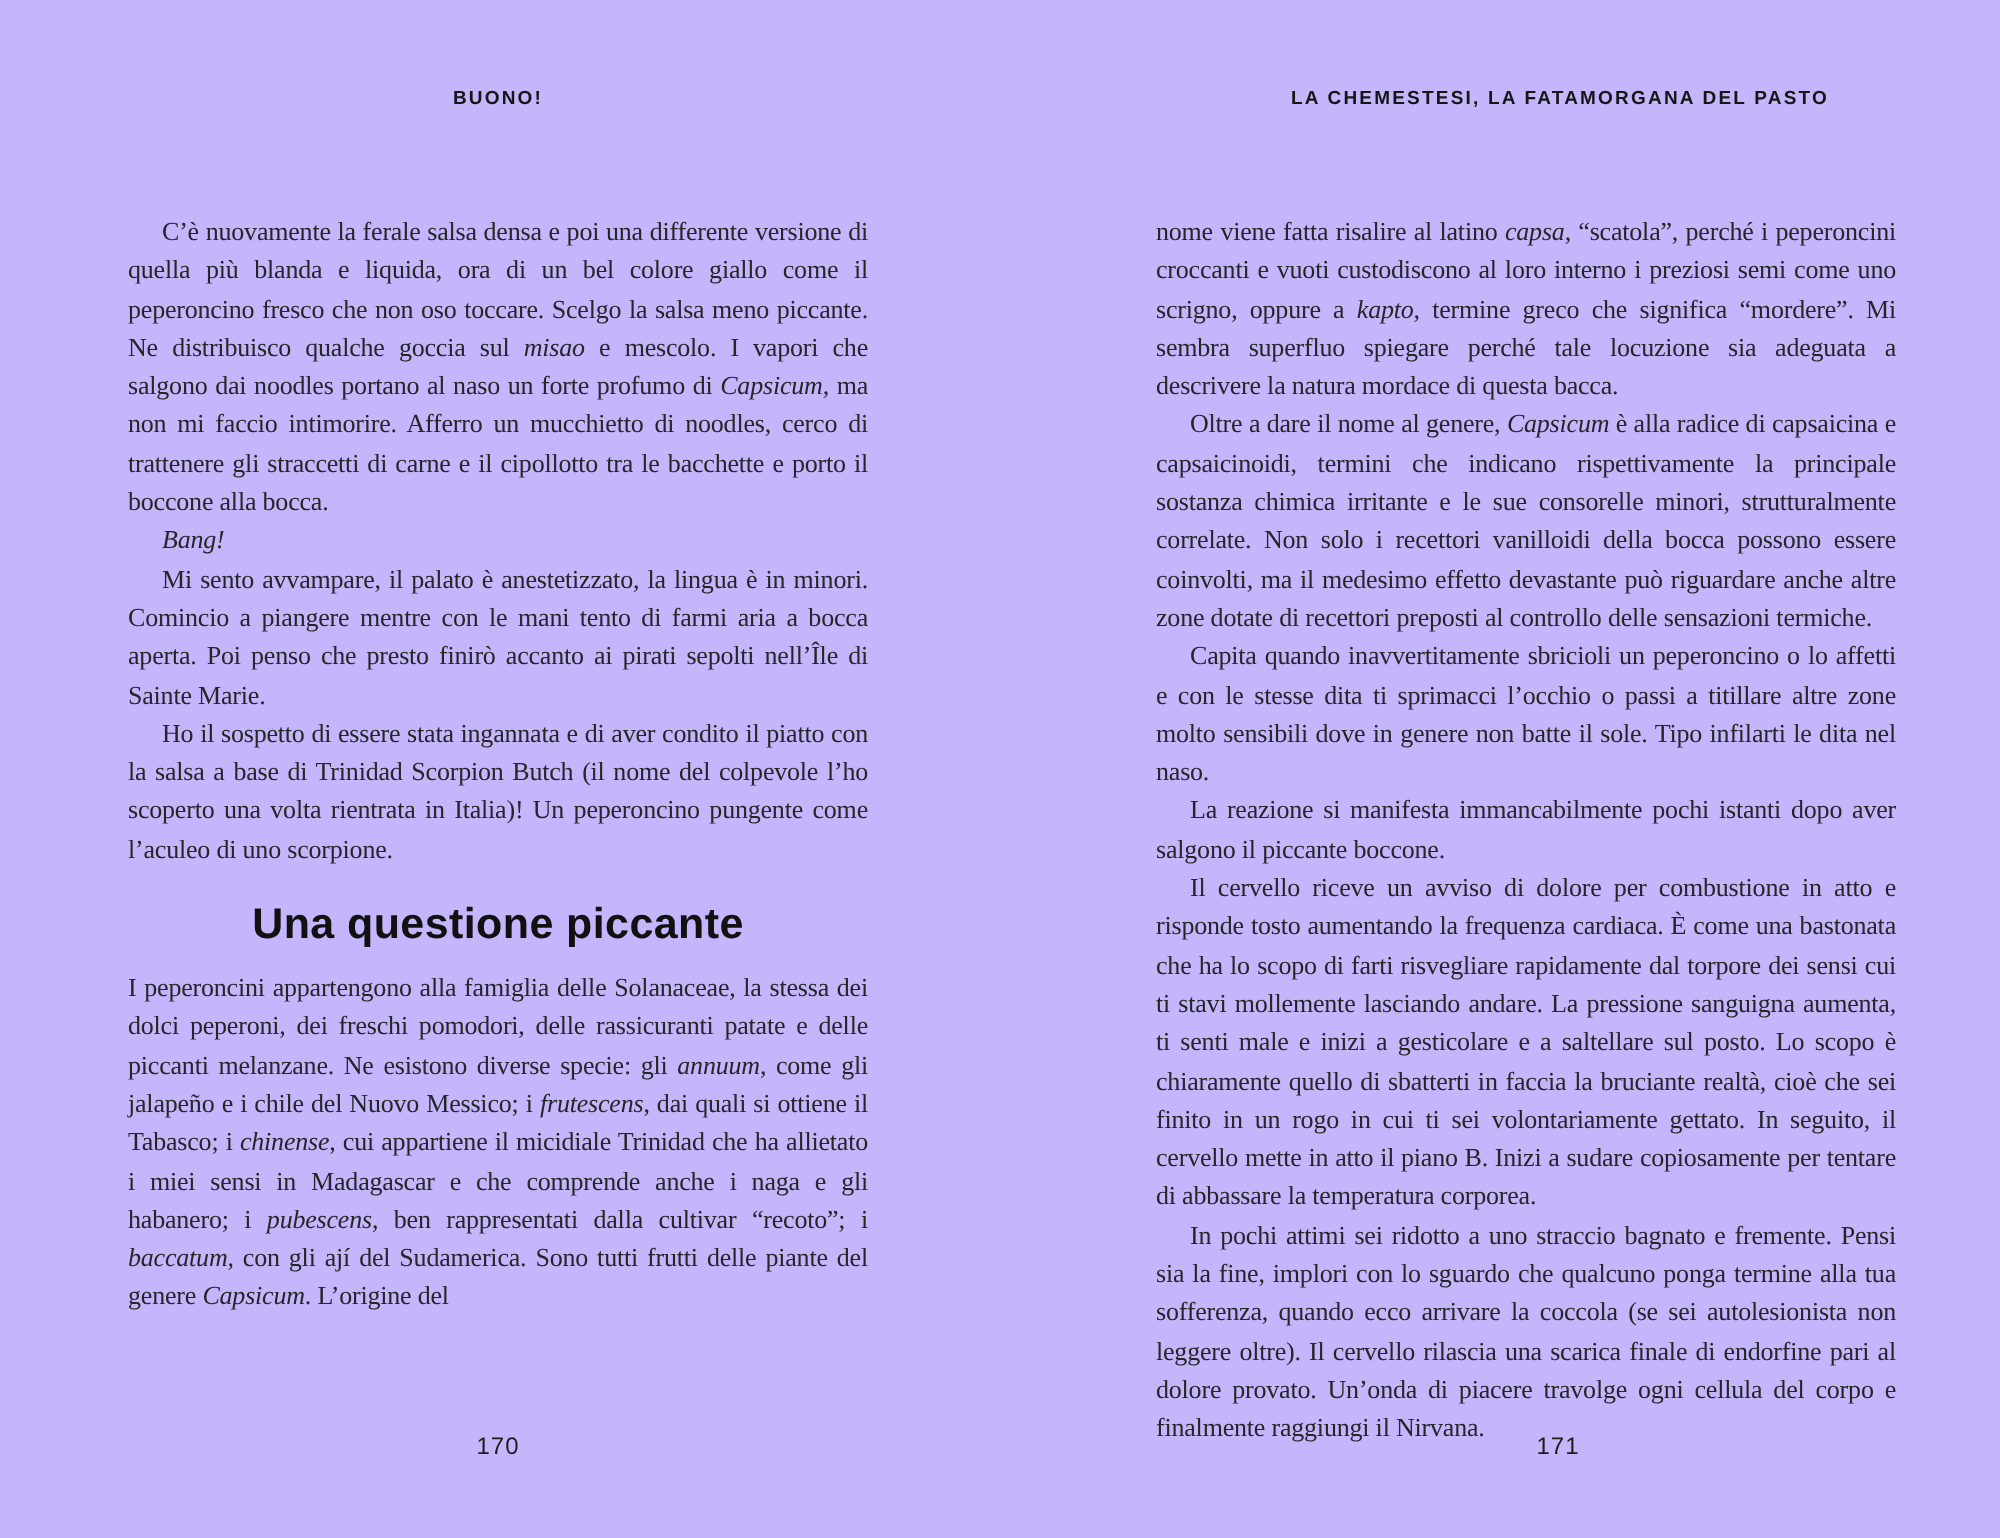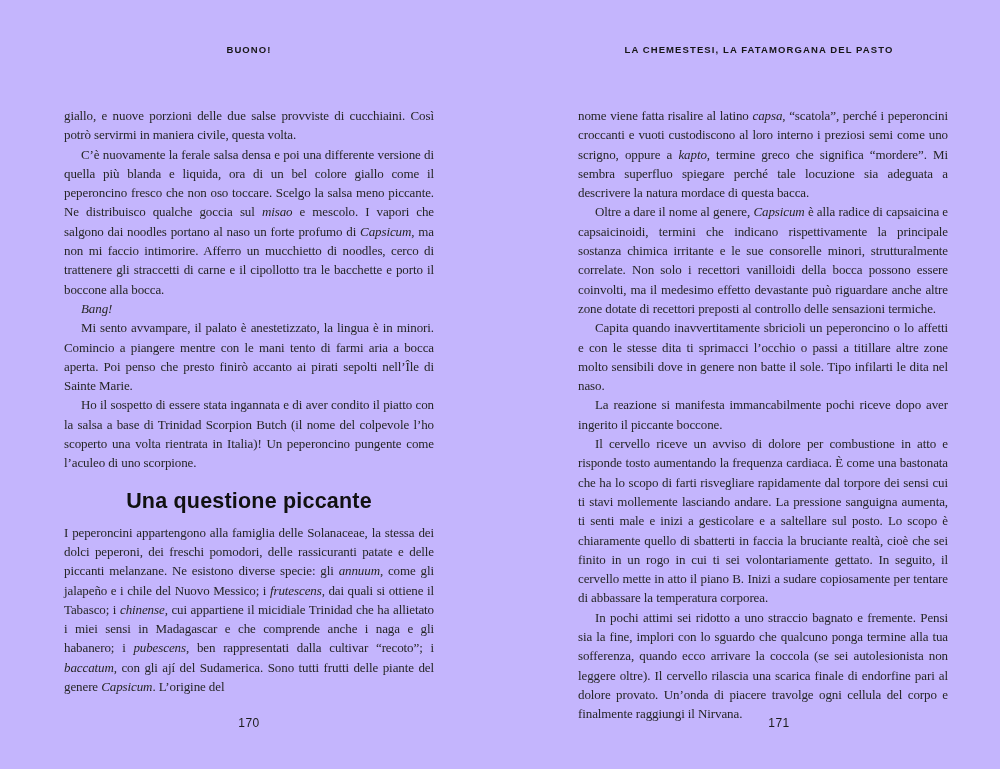--- a/index.html
+++ b/index.html
@@ -21,21 +21,21 @@
     width: 370px;
     text-align: center;
     font-family: "Liberation Sans", "DejaVu Sans", sans-serif;
     font-weight: bold;
     font-size: 9.5px;
     letter-spacing: 1.1px;
     color: #161616;
     white-space: nowrap;
   }
   .page.left  .running-header { left: 64px; }
-  .page.right .running-header { left: 74px; }
+  .page.right .running-header { left: 95px; }
 
   .text-col {
     position: absolute;
     top: 106px;
     width: 370px;
     font-family: "Liberation Serif", "DejaVu Serif", serif;
     font-size: 13px;
     line-height: 19.3px;
     letter-spacing: -0.1px;
     color: #262626;
@@ -77,21 +77,20 @@
 </head>
 <body>
 
 <div class="spread">
 
   <section class="page left">
     <div class="running-header">BUONO!</div>
 
     <div class="text-col">
       <div>
-          <p class=""><span>giallo, e nuove porzioni delle due salse provviste di cucchiaini. Così potrò servirmi in maniera civile, questa volta.</span></p>
           <p class="indent"><span>C’è nuovamente la ferale salsa densa e poi una differente versione di quella più blanda e liquida, ora di un bel colore giallo come il peperoncino fresco che non oso toccare. Scelgo la salsa meno piccante. Ne distribuisco qualche goccia sul </span><span class="it">misao</span><span> e mescolo. I vapori che salgono dai noodles portano al naso un forte profumo di </span><span class="it">Capsicum</span><span>, ma non mi faccio intimorire. Afferro un mucchietto di noodles, cerco di trattenere gli straccetti di carne e il cipollotto tra le bacchette e porto il boccone alla bocca.</span></p>
           <p class="indent"><span class="it">Bang!</span></p>
           <p class="indent"><span>Mi sento avvampare, il palato è anestetizzato, la lingua è in minori. Comincio a piangere mentre con le mani tento di farmi aria a bocca aperta. Poi penso che presto finirò accanto ai pirati sepolti nell’Île di Sainte Marie.</span></p>
           <p class="indent"><span>Ho il sospetto di essere stata ingannata e di aver condito il piatto con la salsa a base di Trinidad Scorpion Butch (il nome del colpevole l’ho scoperto una volta rientrata in Italia)! Un peperoncino pungente come l’aculeo di uno scorpione.</span></p>
         </div>
 
       <h2 class="section-heading">Una questione piccante</h2>
 
       <div>
           <p class=""><span>I peperoncini appartengono alla famiglia delle Solanaceae, la stessa dei dolci peperoni, dei freschi pomodori, delle rassicuranti patate e delle piccanti melanzane. Ne esistono diverse specie: gli </span><span class="it">annuum</span><span>, come gli jalapeño e i chile del Nuovo Messico; i </span><span class="it">frutescens</span><span>, dai quali si ottiene il Tabasco; i </span><span class="it">chinense</span><span>, cui appartiene il micidiale Trinidad che ha allietato i miei sensi in Madagascar e che comprende anche i naga e gli habanero; i </span><span class="it">pubescens</span><span>, ben rappresentati dalla cultivar “recoto”; i </span><span class="it">baccatum</span><span>, con gli ají del Sudamerica. Sono tutti frutti delle piante del genere </span><span class="it">Capsicum</span><span>. L’origine del</span></p>
@@ -102,21 +101,21 @@
   </section>
 
   <section class="page right">
     <div class="running-header">LA CHEMESTESI, LA FATAMORGANA DEL PASTO</div>
 
     <div class="text-col">
       <div>
           <p class=""><span>nome viene fatta risalire al latino </span><span class="it">capsa</span><span>, “scatola”, perché i peperoncini croccanti e vuoti custodiscono al loro interno i preziosi semi come uno scrigno, oppure a </span><span class="it">kapto</span><span>, termine greco che significa “mordere”. Mi sembra superfluo spiegare perché tale locuzione sia adeguata a descrivere la natura mordace di questa bacca.</span></p>
           <p class="indent"><span>Oltre a dare il nome al genere, </span><span class="it">Capsicum</span><span> è alla radice di capsaicina e capsaicinoidi, termini che indicano rispettivamente la principale sostanza chimica irritante e le sue consorelle minori, strutturalmente correlate. Non solo i recettori vanilloidi della bocca possono essere coinvolti, ma il medesimo effetto devastante può riguardare anche altre zone dotate di recettori preposti al controllo delle sensazioni termiche.</span></p>
           <p class="indent"><span>Capita quando inavvertitamente sbricioli un peperoncino o lo affetti e con le stesse dita ti sprimacci l’occhio o passi a titillare altre zone molto sensibili dove in genere non batte il sole. Tipo infilarti le dita nel naso.</span></p>
-          <p class="indent"><span>La reazione si manifesta immancabilmente pochi riceve dopo aver ingerito il piccante boccone.</span></p>
+          <p class="indent"><span>La reazione si manifesta immancabilmente pochi istanti dopo aver salgono il piccante boccone.</span></p>
           <p class="indent"><span>Il cervello riceve un avviso di dolore per combustione in atto e risponde tosto aumentando la frequenza cardiaca. È come una bastonata che ha lo scopo di farti risvegliare rapidamente dal torpore dei sensi cui ti stavi mollemente lasciando andare. La pressione sanguigna aumenta, ti senti male e inizi a gesticolare e a saltellare sul posto. Lo scopo è chiaramente quello di sbatterti in faccia la bruciante realtà, cioè che sei finito in un rogo in cui ti sei volontariamente gettato. In seguito, il cervello mette in atto il piano B. Inizi a sudare copiosamente per tentare di abbassare la temperatura corporea.</span></p>
           <p class="indent"><span>In pochi attimi sei ridotto a uno straccio bagnato e fremente. Pensi sia la fine, implori con lo sguardo che qualcuno ponga termine alla tua sofferenza, quando ecco arrivare la coccola (se sei autolesionista non leggere oltre). Il cervello rilascia una scarica finale di endorfine pari al dolore provato. Un’onda di piacere travolge ogni cellula del corpo e finalmente raggiungi il Nirvana.</span></p>
         </div>
     </div>
 
     <div class="page-number">171</div>
   </section>
 
 </div>
 

